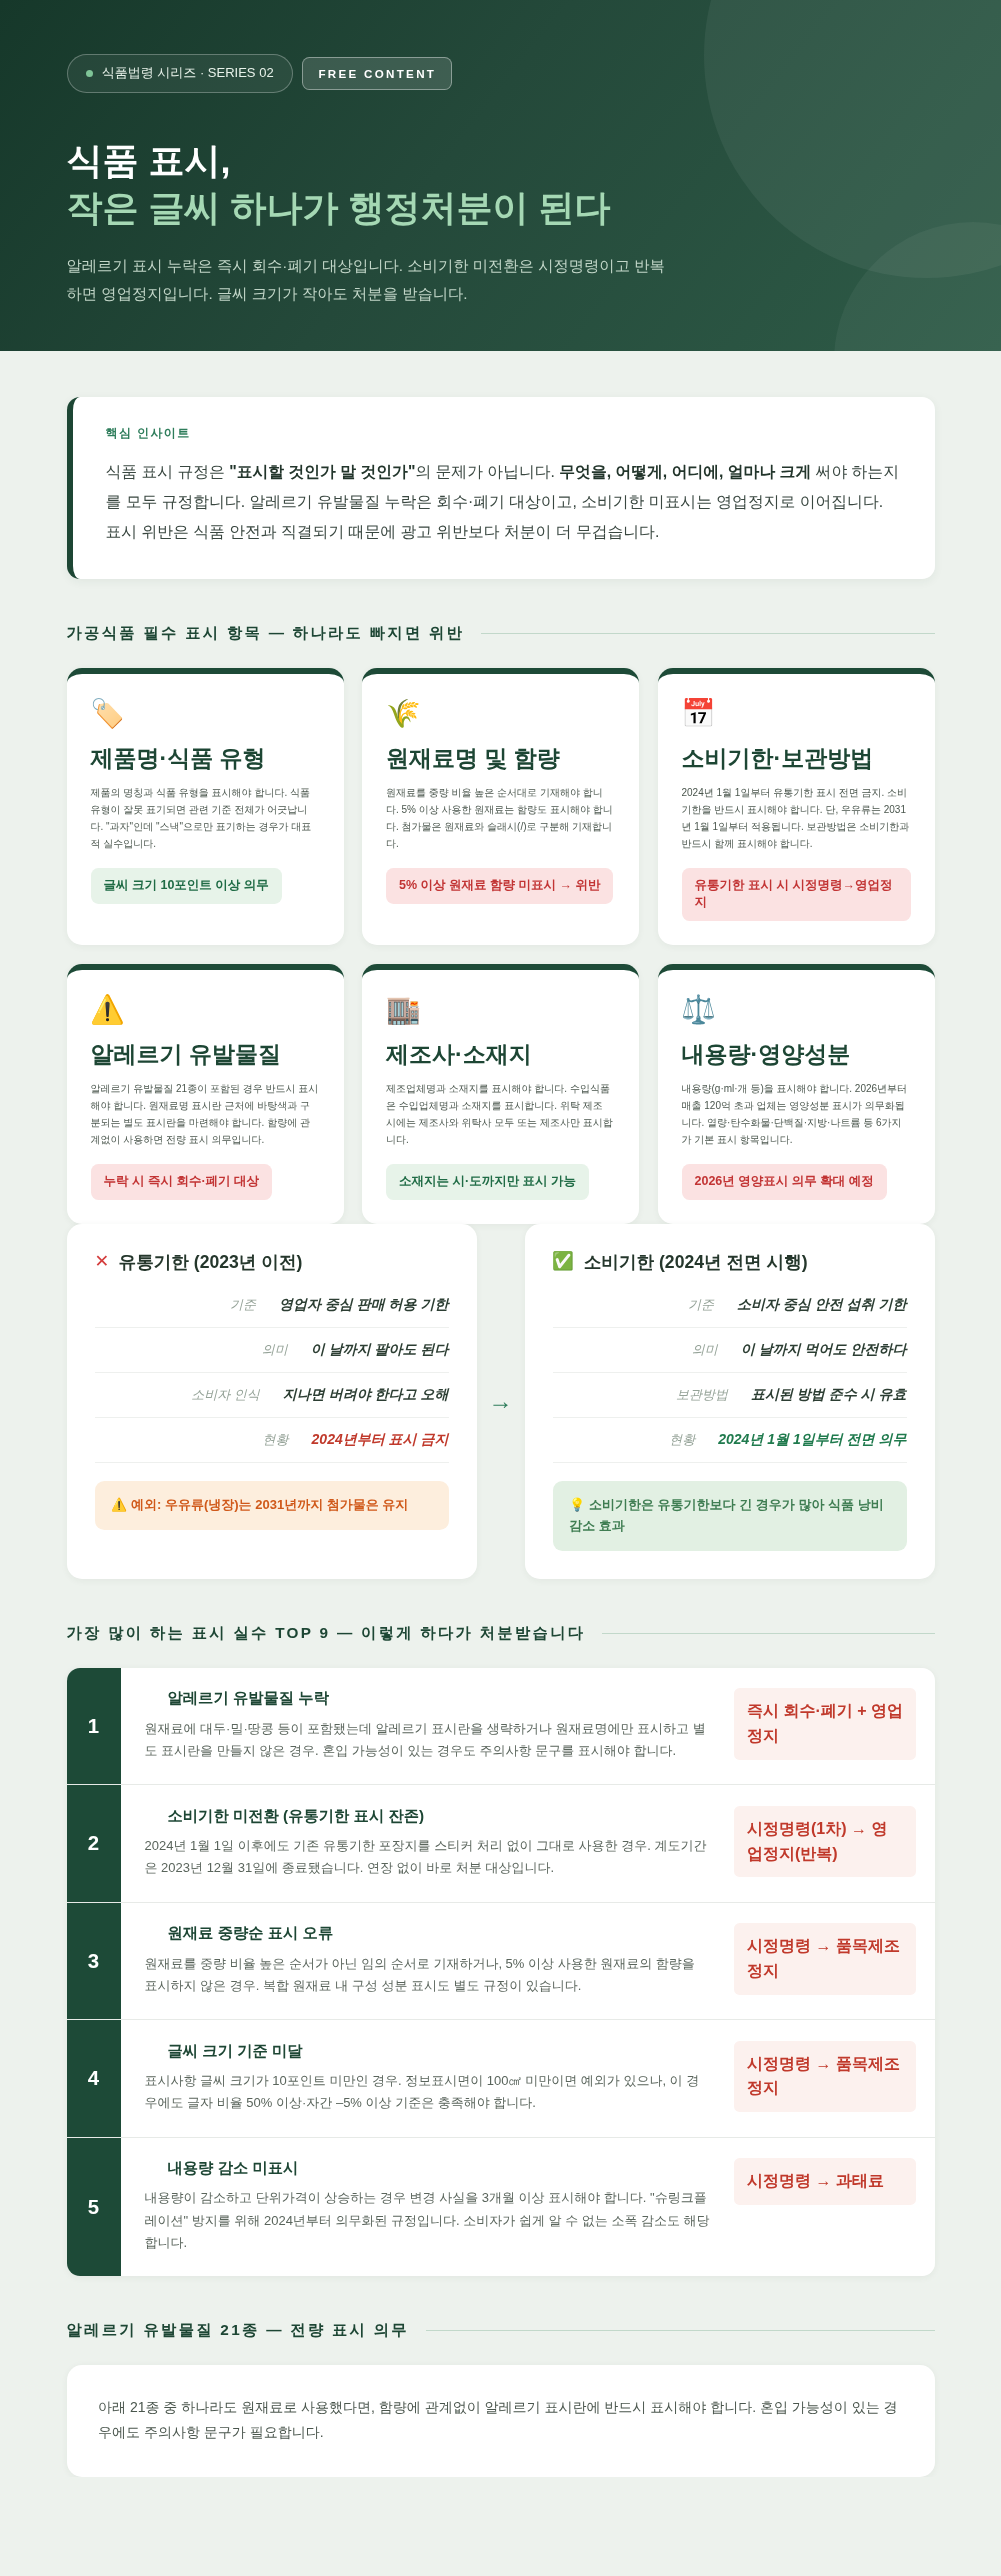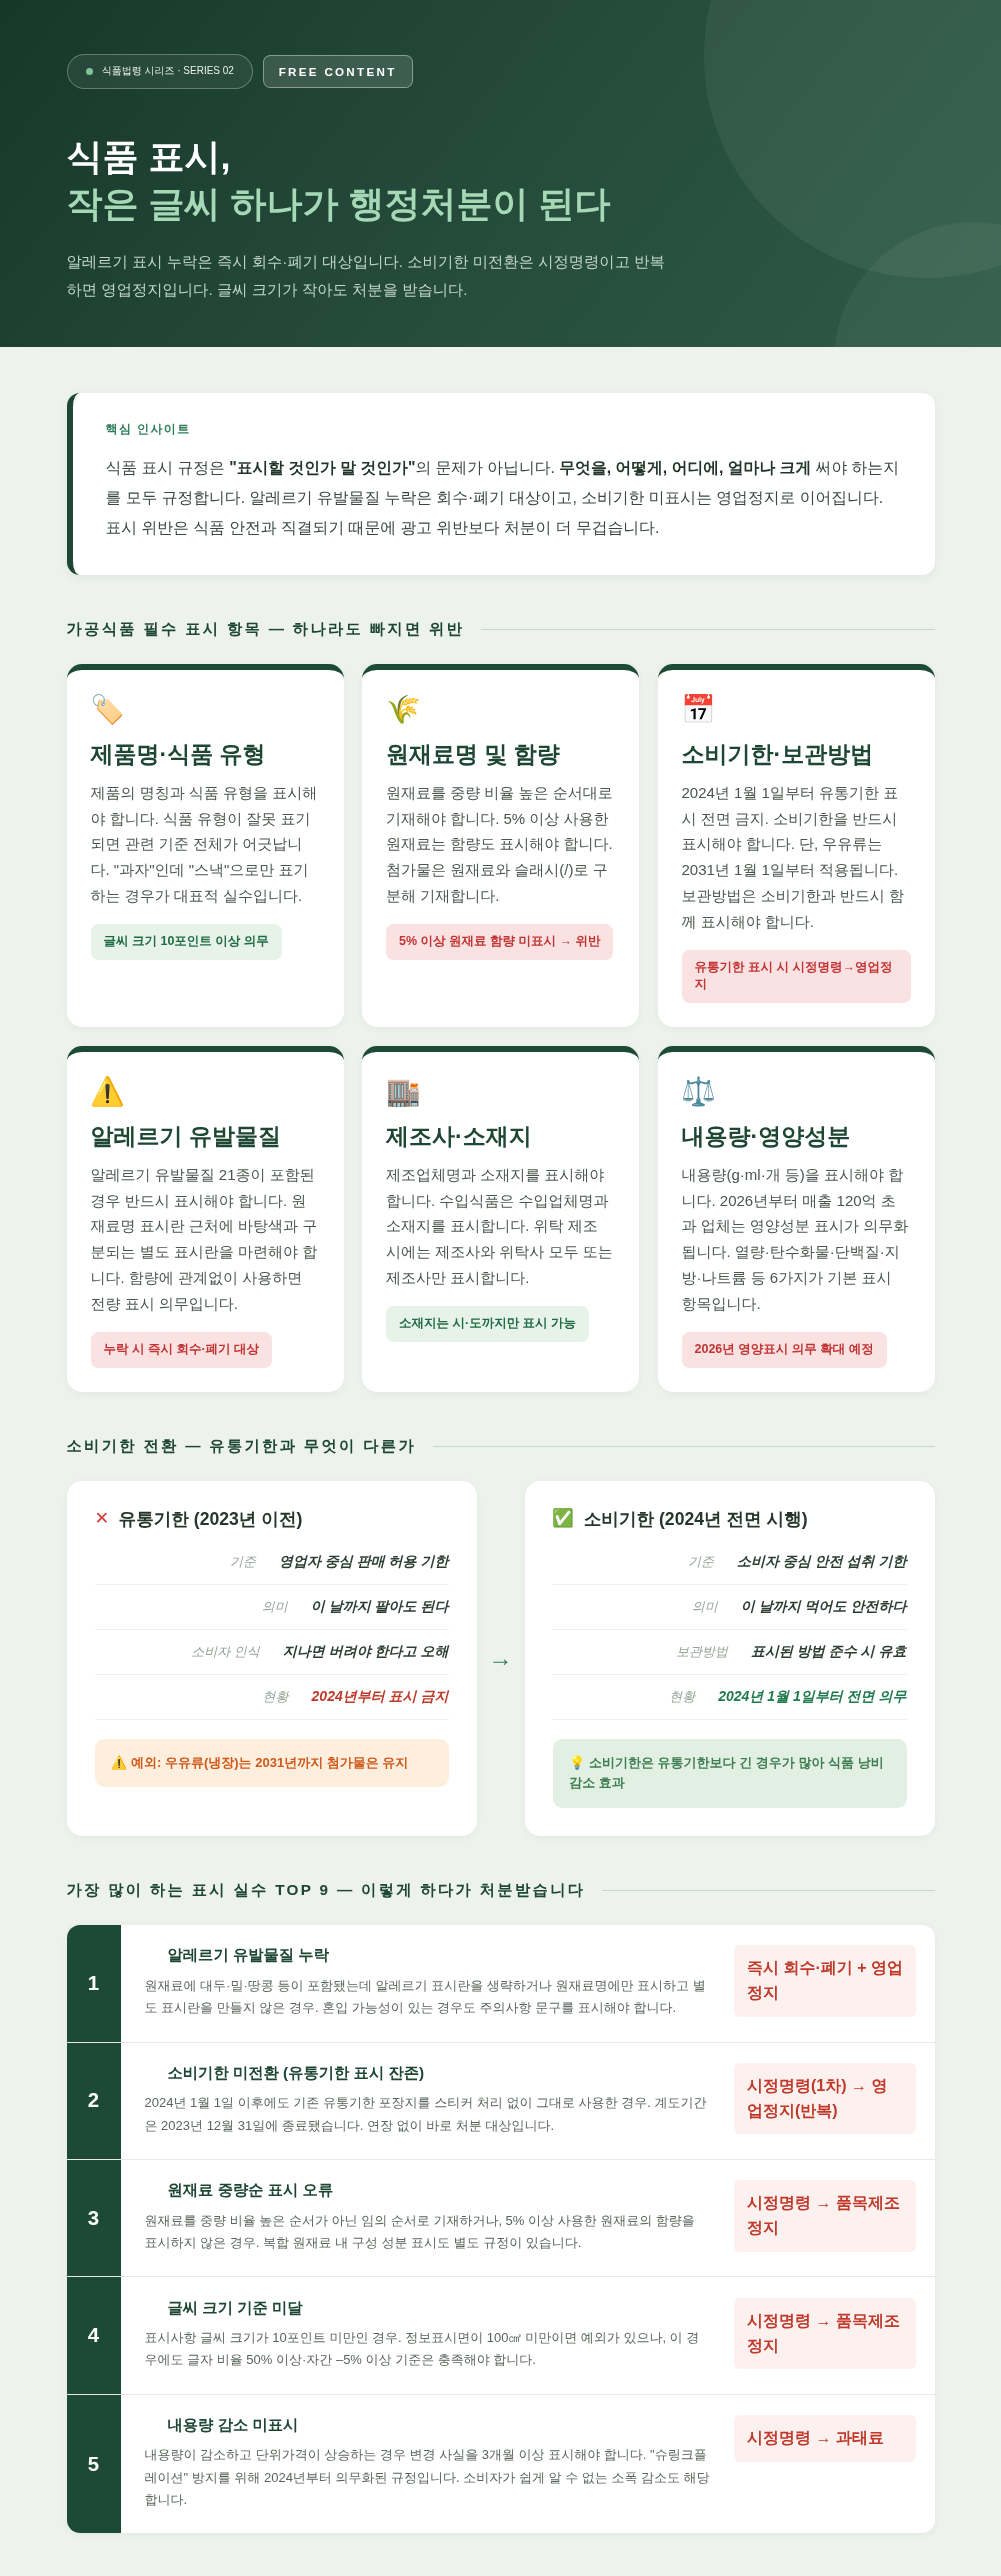--- a/index.html
+++ b/index.html
@@ -26,21 +26,21 @@
   .hero-circle-2 {
     position: absolute; right: -111px; top: 222px;
     width: 278px; height: 278px; border-radius: 50%;
     background: rgba(255,255,255,0.05);
   }
   .hero-badges { display: flex; gap: 9.3px; align-items: center; position: relative; }
   .pill-series {
     display: inline-flex; align-items: center; gap: 8.3px;
     border: 0.9px solid rgba(255,255,255,0.28);
     background: rgba(255,255,255,0.06);
-    color: #e8f2ea; font-size: 10px;
+    color: #e8f2ea; font-size: 13px;
     padding: 9.3px 18.5px; border-radius: 926px;
   }
   .series-dot { width: 7.4px; height: 7.4px; border-radius: 50%; background: #7fc497; display: inline-block; }
   .pill-free {
     display: inline-flex; align-items: center;
     border: 0.9px solid rgba(255,255,255,0.4);
     background: rgba(255,255,255,0.13);
     color: #ffffff; font-size: 11.6px; font-weight: bold; letter-spacing: 2.3px;
     padding: 9.3px 15px; border-radius: 7.4px;
   }
@@ -82,21 +82,21 @@
   
   .cards { display: grid; grid-template-columns: repeat(3, 1fr); gap: 18.5px; }
   .card {
     background: #ffffff; border-radius: 15px;
     border-top: 6.5px solid #1d4a37;
     padding: 26px 24px 24px;
     box-shadow: 0 1.9px 7.4px rgba(30,60,45,0.05);
   }
   .card-icon { font-size: 28px; line-height: 1; margin-bottom: 15px; }
   .card-title { font-size: 23px; font-weight: bold; color: #1d4634; margin-bottom: 10.2px; }
-  .card-body { font-size: 15px; color: #4a564d; line-height: 1.72; }
+  .card-body { font-size: 10px; color: #4a564d; line-height: 1.72; }
   .badge {
     display: inline-block; margin-top: 15px;
     padding: 9.3px 13px; border-radius: 7.4px;
     font-size: 12.5px; font-weight: bold; line-height: 1.4;
   }
   .badge.green { background: #e7f3e9; color: #1f6b45; }
   .badge.red   { background: #fbe2e2; color: #c23434; }
 
   
   .compare { display: grid; grid-template-columns: 1fr 48px 1fr; align-items: stretch; }
@@ -211,24 +211,20 @@
       <span class="badge green">소재지는 시·도까지만 표시 가능</span>
     </div>
     <div class="card">
       <div class="card-icon">⚖️</div>
       <div class="card-title">내용량·영양성분</div>
       <p class="card-body">내용량(g·ml·개 등)을 표시해야 합니다. 2026년부터 매출 120억 초과 업체는 영양성분 표시가 의무화됩니다. 열량·탄수화물·단백질·지방·나트륨 등 6가지가 기본 표시 항목입니다.</p>
       <span class="badge red">2026년 영양표시 의무 확대 예정</span>
     </div>
   </div>
 
-  <div class="section-title">
-    <h2>소비기한 전환 — 유통기한과 무엇이 다른가</h2>
-    <div class="rule"></div>
-  </div>
 
   <div class="compare">
     <div class="panel">
       <div class="panel-head">
         <span class="x-mark">✕</span>
         <span>유통기한 (2023년 이전)</span>
       </div>
       <div class="panel-row">
         <span class="lbl">기준</span>
         <span class="val">영업자 중심 판매 허용 기한</span>

